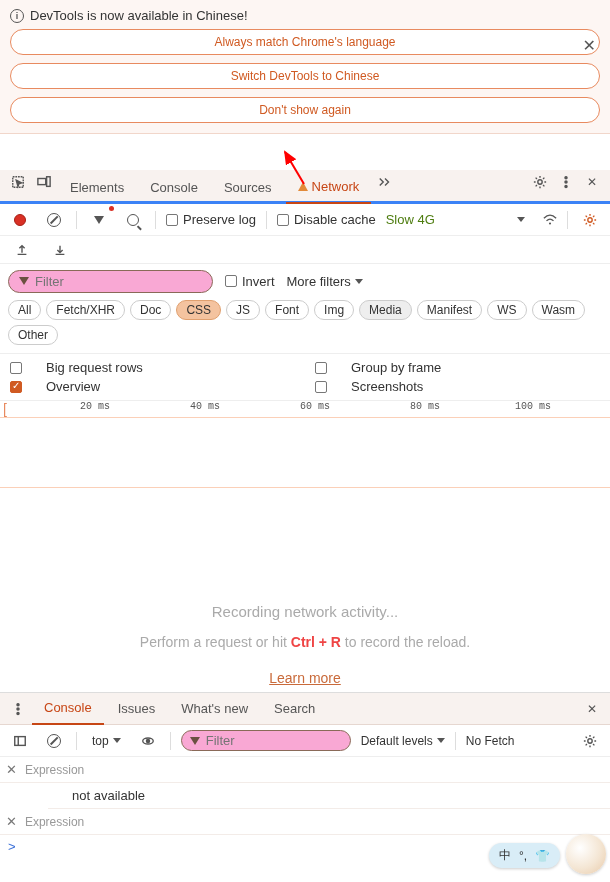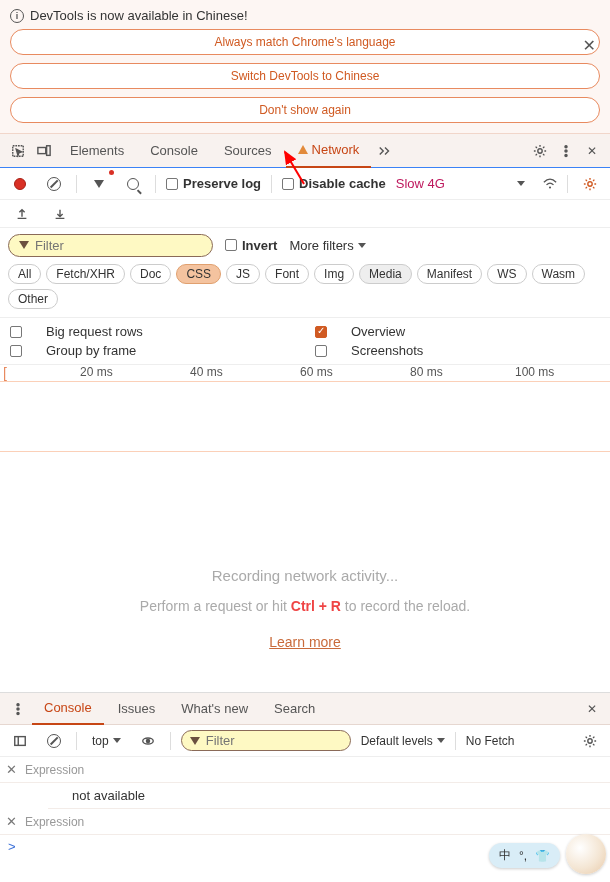--- a/index.html
+++ b/index.html
@@ -8,70 +8,70 @@
   
   .banner { background:#fdf6f3; border-bottom:1px solid #f1d6ca; padding:6px 10px 10px 10px; position:relative; }
   .banner-title-row { display:flex; align-items:center; gap:6px; padding:2px 0 6px 0; }
   .info-circle { width:14px; height:14px; border:1.5px solid #555; border-radius:50%; display:flex; align-items:center; justify-content:center; font-size:9px; font-weight:bold; color:#555;}
   .banner-title { font-size:13px; color:#333; }
   .banner-close { position:absolute; right:14px; top:36px; font-size:16px; color:#555; cursor:pointer; }
   .banner-buttons { display:flex; flex-wrap:wrap; gap:8px;flex-direction:column; }
   .pill { border:1px solid #e88a5f; color:#d05a22; background:#fff; border-radius:16px; padding:5px 12px; font-size:12px; cursor:pointer; }
   
   
-  .tabs-row { display:flex; align-items:center; background:#f8f2ef; border-bottom:1px solid #3b82f6; height:34px; padding:0 6px; gap:2px; }
+  .tabs-row { display:flex; align-items:flex-start; background:#f8f2ef; border-bottom:3px solid #3b82f6; height:34px; padding:0 6px; gap:2px;margin-top:36px; }
   .icon-btn { width:24px; height:24px; display:flex; align-items:center; justify-content:center; color:#555; cursor:pointer; border-radius:3px; }
   .tab { padding:0 12px; height:34px; display:flex; align-items:center; color:#555; font-size:13px; cursor:pointer; gap:4px; }
   .tab.active { color:#c74615; border-bottom:2px solid #c74615; }
   .spacer { flex:1; }
   .warn-tri { width:0; height:0; border-left:5px solid transparent; border-right:5px solid transparent; border-bottom:9px solid #e28a3a; display:inline-block; }
 
   
   .net-toolbar { display:flex; align-items:center; height:32px; padding:0 8px; gap:10px; border-bottom:1px solid #eee; }
   .rec-circle { width:12px; height:12px; border-radius:50%; background:#d93025; border:1.5px solid #a82015;}
   .no-sym { width:14px; height:14px; border:1.5px solid #555; border-radius:50%; position:relative; }
   .no-sym::after { content:""; position:absolute; left:1px; top:5px; width:10px; height:1.5px; background:#555; transform:rotate(-45deg);}
   .divider-v { width:1px; height:18px; background:#ddd; }
   .funnel { width:0; height:0; border-left:5px solid transparent; border-right:5px solid transparent; border-top:8px solid #555;}
   .funnel-btn { position:relative; }
   .funnel-dot { position:absolute; right:-3px; top:-2px; width:5px; height:5px; border-radius:50%; background:#d93025;}
   .magnify { width:12px; height:12px; border:1.5px solid #555; border-radius:50%; position:relative;}
   .magnify::after { content:""; position:absolute; right:-4px; bottom:-4px; width:5px; height:1.5px; background:#555; transform:rotate(45deg);}
-  .chk-label { display:flex; align-items:center; gap:5px; font-size:13px; color:#333; cursor:pointer;font-weight:bold;}
+  .chk-label { display:flex; align-items:center; gap:5px; font-size:13px; color:#333; cursor:pointer;}
   .cbox { width:12px; height:12px; border:1.5px solid #777; border-radius:2px; background:#fff; display:inline-block;}
   .cbox.checked { background:#d05a22; border-color:#d05a22; position:relative;}
   .cbox.checked::after { content:"✓"; color:#fff; font-size:10px; position:absolute; left:1px; top:-2px;}
-  .throttle-sel { font-size:13px; color:#be185d; display:flex; align-items:center; gap:4px;}
+  .throttle-sel { font-size:13px; color:#4d7c0f; display:flex; align-items:center; gap:4px;}
   .dd-arrow { width:0; height:0; border-left:4px solid transparent; border-right:4px solid transparent; border-top:5px solid #555;}
   .wifi-ic { width:14px; height:12px; position:relative;}
   .wifi-ic svg { width:100%; height:100%;}
   .gear-ic { color:#d05a22;}
   .upload-ic, .download-ic { color:#555; }
 
   .net-toolbar2 { display:flex; align-items:center; height:28px; padding:0 10px; gap:14px; border-bottom:1px solid #eee; }
 
   
   .filter-row { display:flex; align-items:center; height:34px; padding:0 8px; gap:12px;}
-  .filter-input-wrap { display:flex; align-items:center; border:1.5px solid #8a6a58; background:#fef9c3; border-radius:16px; padding:3px 10px; width:205px; gap:6px;}
+  .filter-input-wrap { display:flex; align-items:center; border:1.5px solid #8a6a58; background:#f9a8d4; border-radius:16px; padding:3px 10px; width:205px; gap:6px;}
   .filter-input-wrap input { border:none; background:transparent; outline:none; font-size:13px; flex:1; color:#333;}
   .more-filters { display:flex; align-items:center; gap:4px; font-size:13px; color:#333; cursor:pointer;}
 
   
   .type-pills { display:flex; gap:5px; padding:2px 8px 8px 8px; flex-wrap:wrap; border-bottom:1px solid #eee;}
   .tpill { border:1px solid #ccc; border-radius:10px; padding:2px 9px; font-size:12px; color:#333; cursor:pointer; background:#fff;}
   .tpill.active { background:#f4c39f; border-color:#e0a06f;}
   .tpill.hover { background:#eee;}
 
   
   .opts-grid { display:grid; grid-template-columns:1fr 1fr; padding:6px 10px; gap:4px 20px; border-bottom:1px solid #eee;}
   .opt-item { display:flex; align-items:center; gap:24px; font-size:13px;}
 
   
   .timeline-head { display:flex; border-bottom:1px solid #fbd0b8; height:17px; background:#fff; position:relative;}
-  .timeline-head .tick { position:absolute; top:0; font-size:12px; color:#555;}
+  .timeline-head .tick { position:absolute; top:0; font-size:10px; color:#555;font-family:Liberation Mono, monospace;}
   .timeline-lbrace { position:absolute; left:3px; top:0; color:#e88a5f; font-size:14px;}
   .timeline-body { height:70px; border-bottom:1px solid #fbd0b8; }
 
   .rec-msg { text-align:center; color:#aaa; padding-top:115px;}
   .rec-msg .line1 { font-size:15px; margin-bottom:14px;}
   .rec-msg .line2 { font-size:14px; margin-bottom:20px;}
   .rec-msg .line2 b { color:#ef4444;}
   .rec-msg a { color:#c96a3a; text-decoration:underline; font-size:14px;}
 
   
@@ -246,26 +246,26 @@
   <div class="tpill">Wasm</div>
   <div class="tpill">Other</div>
 </div>
 
 <div class="opts-grid">
   <div class="opt-item">
       <span class="cbox"></span>
       <span>Big request rows</span>
     </div>
   <div class="opt-item">
+      <span class="cbox"></span>
+      <span>Group by frame</span>
+    </div>
+  <div class="opt-item">
       <span class="cbox checked"></span>
       <span>Overview</span>
-    </div>
-  <div class="opt-item">
-      <span class="cbox"></span>
-      <span>Group by frame</span>
     </div>
   <div class="opt-item">
       <span class="cbox"></span>
       <span>Screenshots</span>
     </div>
 </div>
 
 <div class="timeline-head">
   <span class="timeline-lbrace">[</span>
   <span class="tick" style="left:80px">20 ms</span>

